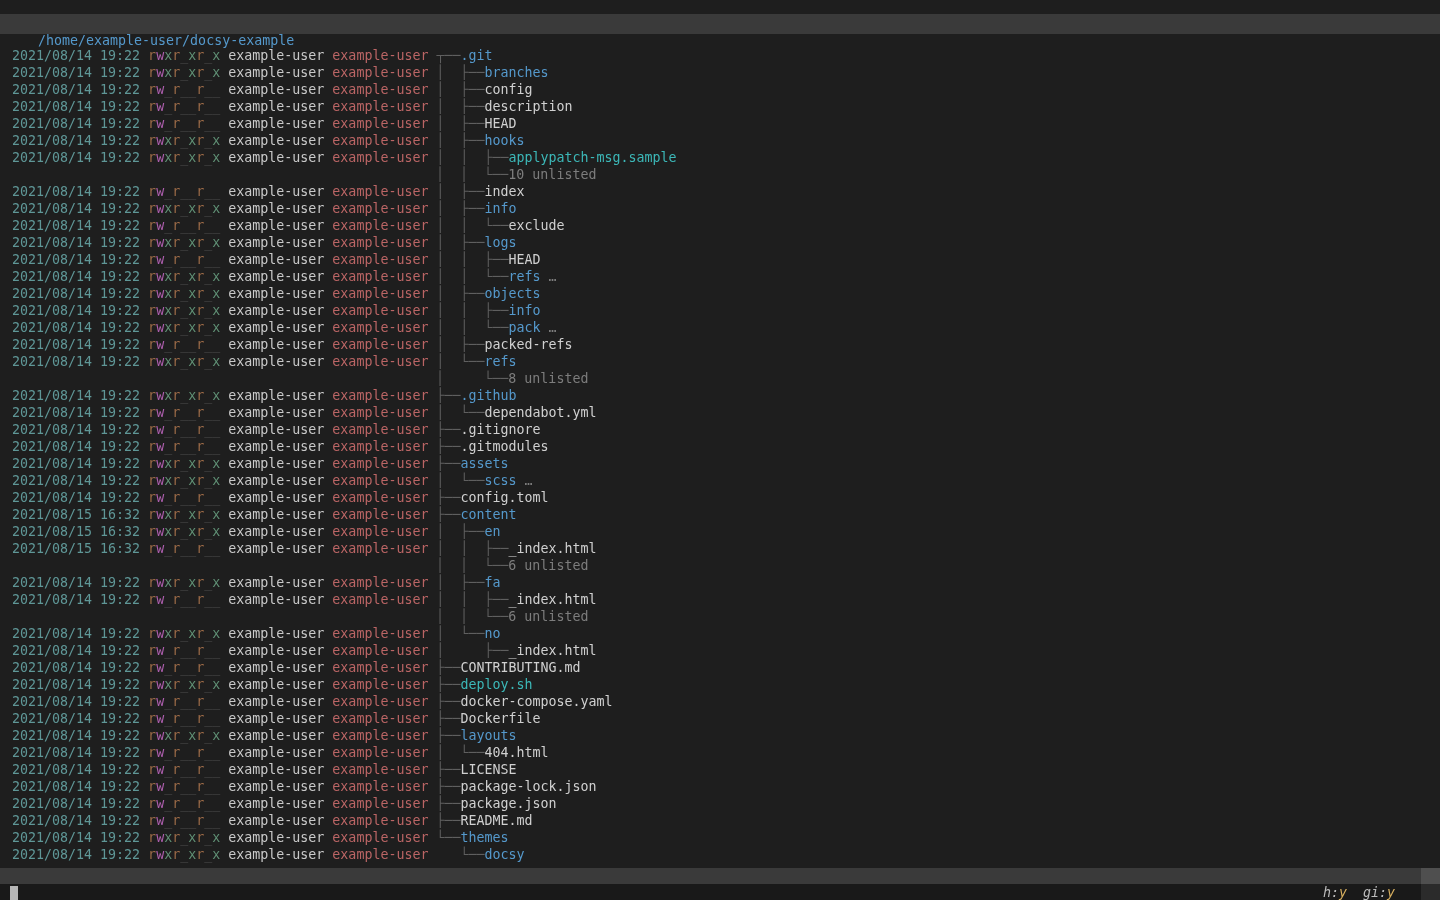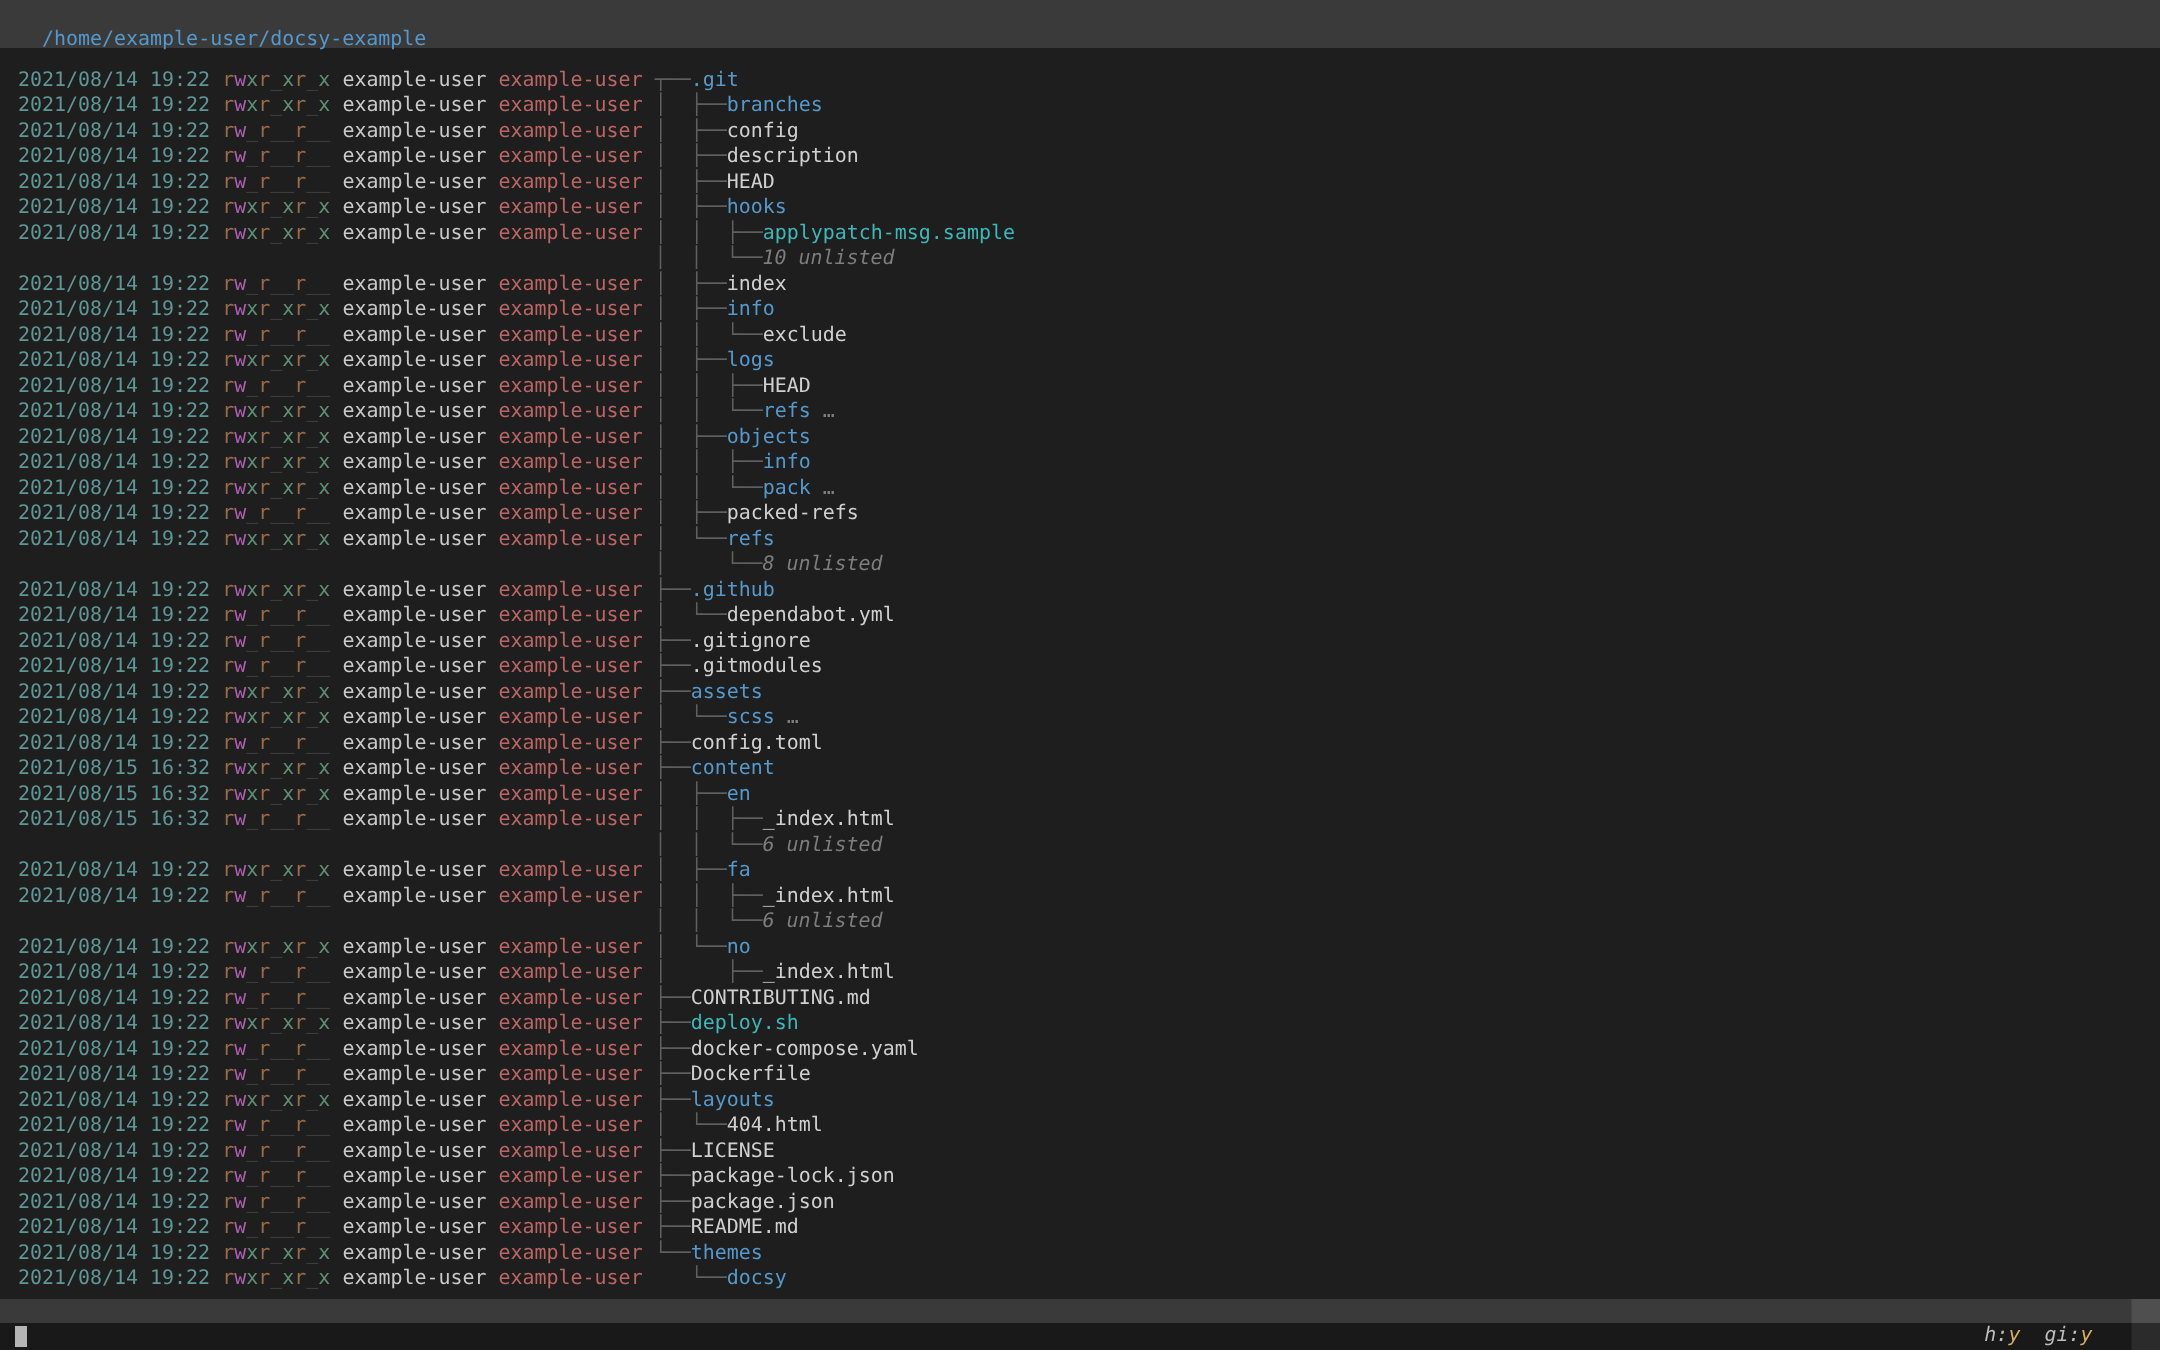--- a/index.html
+++ b/index.html
@@ -4,44 +4,44 @@
 <style>
   * { box-sizing: border-box; }
   html, body { margin: 0; padding: 0; }
   body {
     width: 1440px; height: 900px;
     overflow: hidden;
     background: var(--bg, #1e1e1e);
     font-family: "DejaVu Sans Mono", "Liberation Mono", monospace;
   }
   .titlebar {
-    height: 32px; line-height: 18px;
+    height: 20px; line-height: 18px;
     background: var(--bar_bg, #3a3a3a);
     color: var(--path_blue, #5599cc);
-    font-size: 13.3px; padding-left: 12px; white-space: pre;
+    font-size: 13.3px; padding-left: 22px; white-space: pre; margin-top: 14px;
   }
   .tree {
     height: 834px; overflow: hidden; padding-top: 13px;
   }
   .row {
     height: 17px; line-height: 17px;
     font-size: 13.3px; white-space: pre; padding-left: 12px;
   }
   .c-date   { color: var(--date_teal, #5f9797); }
   .c-owner  { color: var(--owner_gray, #c9c9c9); }
   .c-group  { color: var(--group_red, #bb6565); }
   .pc-r { color: var(--perm_r, #9b6a47); }
   .pc-w { color: var(--perm_w, #af5faf); }
   .pc-x { color: var(--perm_x, #5f8f74); }
   .pc-u { color: var(--perm_none, #4a4a4a); }
   .c-line { color: var(--tree_line, #5f5f5f); }
   .c-dir  { color: var(--dir_blue, #5599cc); }
   .c-file { color: var(--file_gray, #d0d0d0); }
   .c-exec { color: var(--exec_cyan, #3cb8b8); }
-  .c-unlisted { color: var(--unlisted_gray, #7d7d7d); font-style: italic; }
+  .c-unlisted { color: var(--unlisted_gray, #7d7d7d); }
   .c-ellipsis { color: var(--unlisted_gray, #7d7d7d); }
   .statusbar {
     height: 16px; line-height: 16px;
     background: var(--bar_bg, #3a3a3a);
     color: var(--status_text, #cccccc);
     font-size: 13.3px; padding-left: 12px; white-space: pre;
     position: relative;
   }
   .sb-key { color: var(--key_gold, #d7af5f); }
   .thumb {

